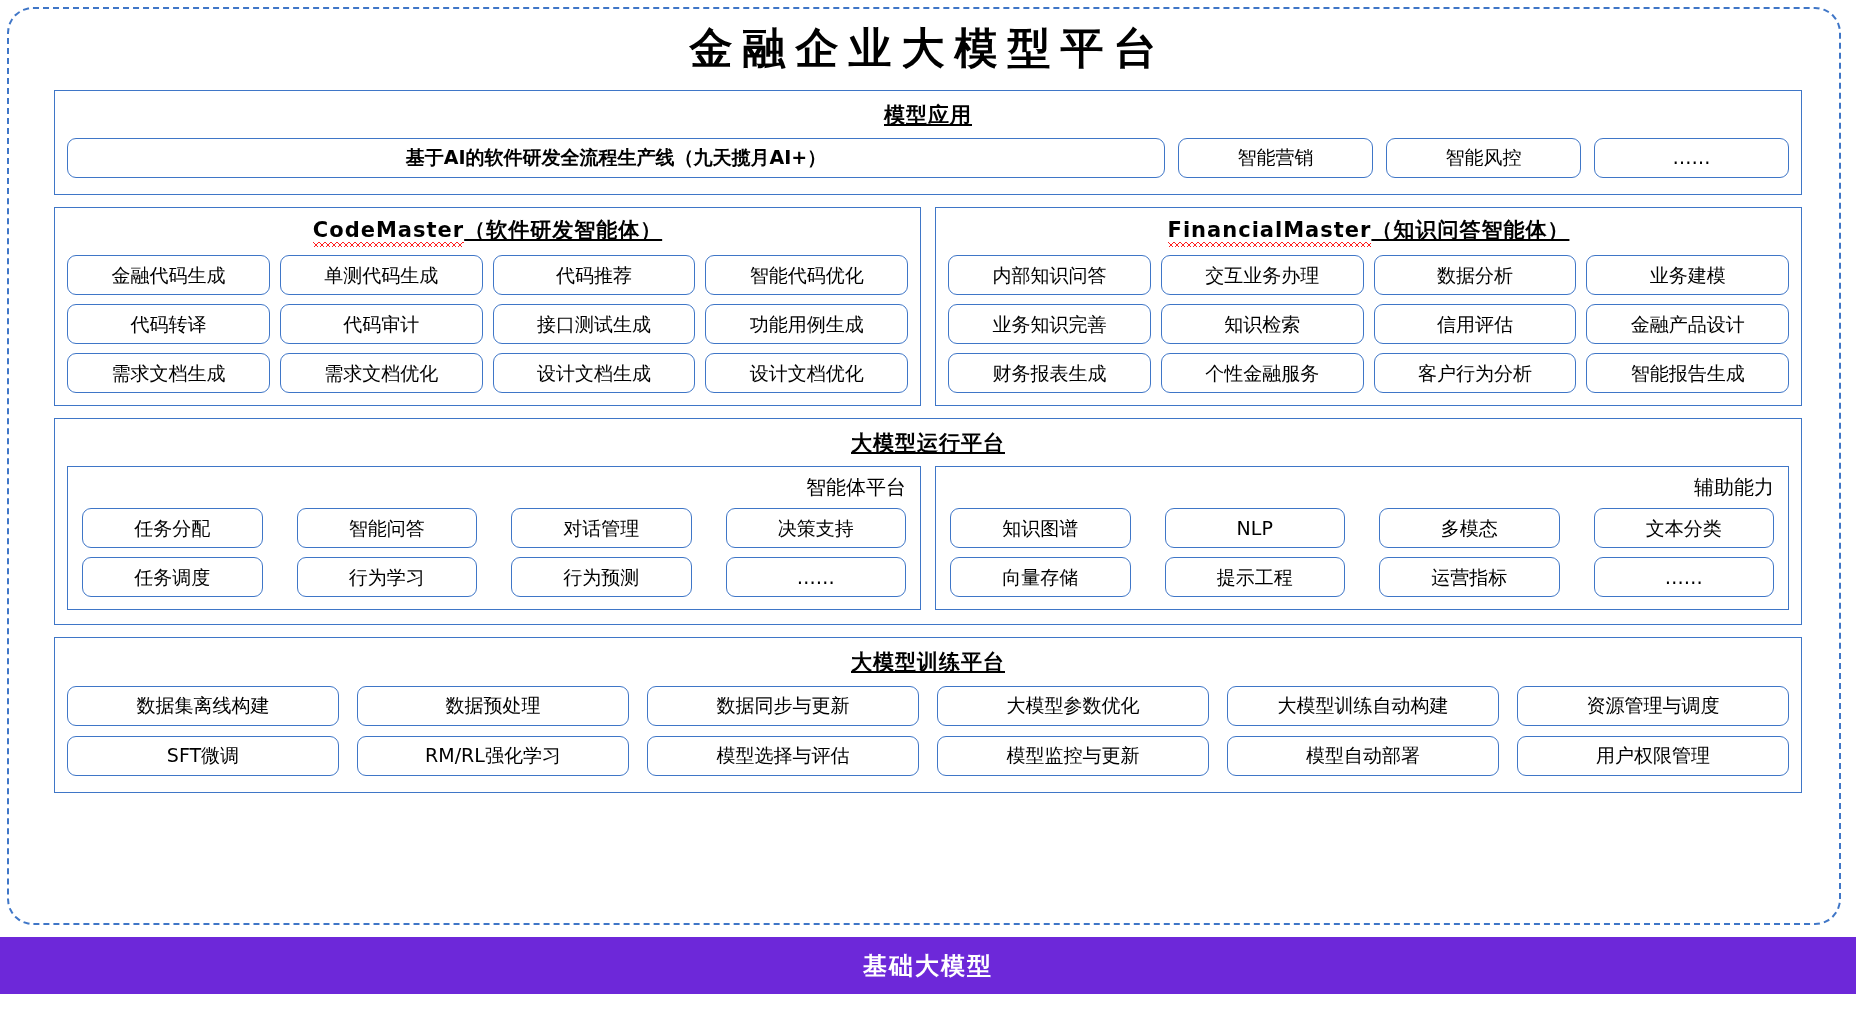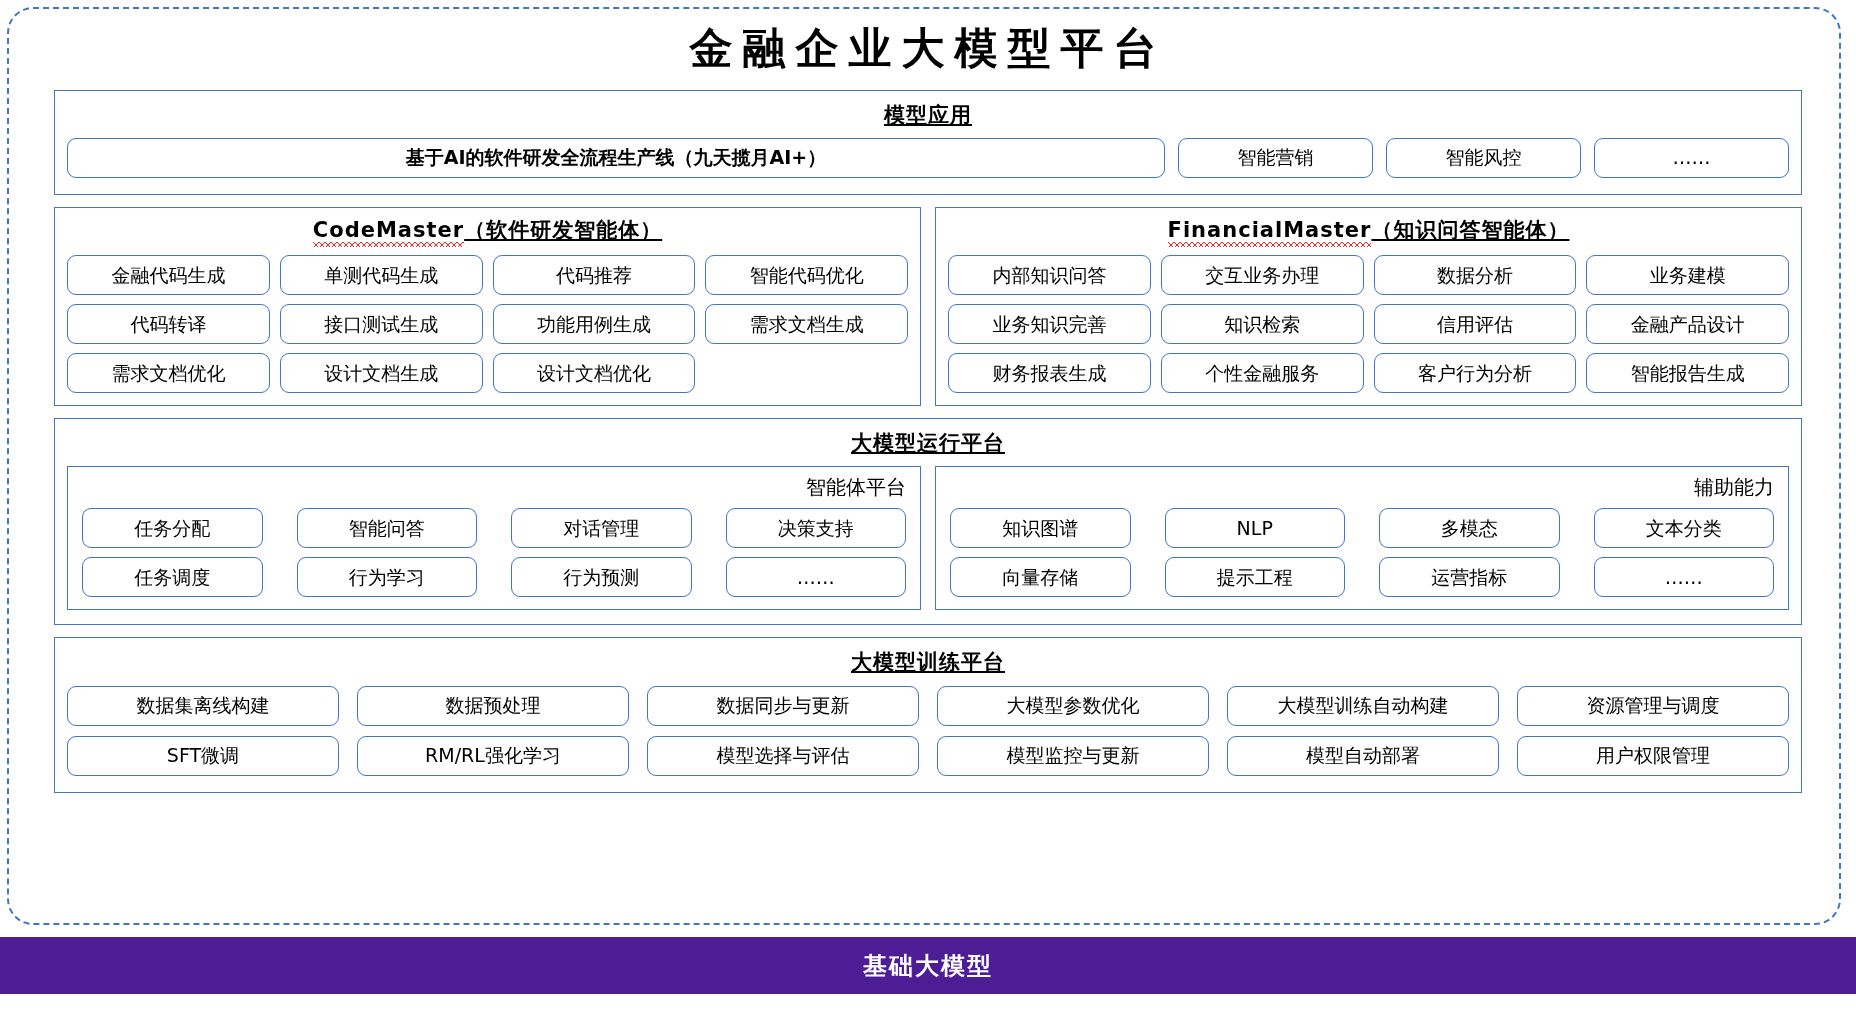--- a/index.html
+++ b/index.html
@@ -199,21 +199,21 @@
     height: 40px;
   }
 
   
   .base-bar {
     position: absolute;
     left: 0;
     bottom: 22px;
     width: 1856px;
     height: 57px;
-    background: #4c1d95;
+    background: #6d28d9;
     color: #ffffff;
     display: flex;
     align-items: center;
     justify-content: center;
     font-size: 24px;
     font-weight: 700;
     letter-spacing: 2px;
   }
 </style>
 </head>
@@ -240,20 +240,21 @@
     <div class="agents-row">
 
       <div class="agent-panel">
         <div class="section-title"><span class="squiggle">CodeMaster</span><span>（软件研发智能体）</span></div>
         <div class="agent-grid">
           <div class="pill">金融代码生成</div>
           <div class="pill">单测代码生成</div>
           <div class="pill">代码推荐</div>
           <div class="pill">智能代码优化</div>
           <div class="pill">代码转译</div>
+          <div class="pill">代码审计</div>
           <div class="pill">接口测试生成</div>
           <div class="pill">功能用例生成</div>
           <div class="pill">需求文档生成</div>
           <div class="pill">需求文档优化</div>
           <div class="pill">设计文档生成</div>
           <div class="pill">设计文档优化</div>
         </div>
       </div>
 
       <div class="agent-panel">

